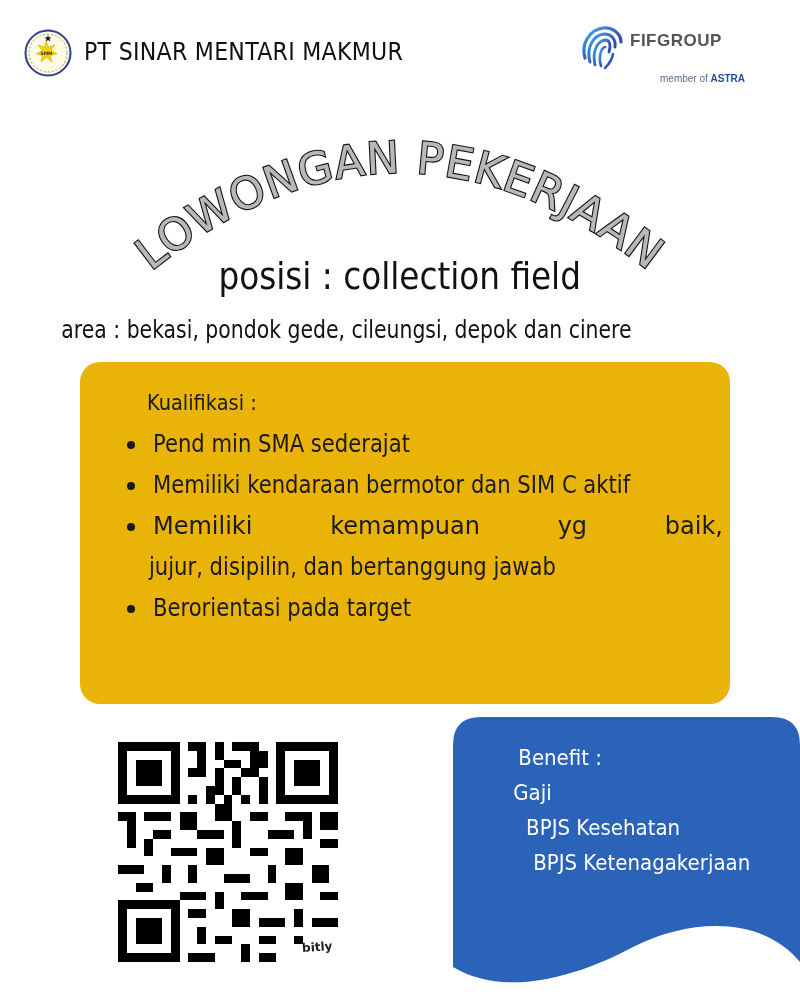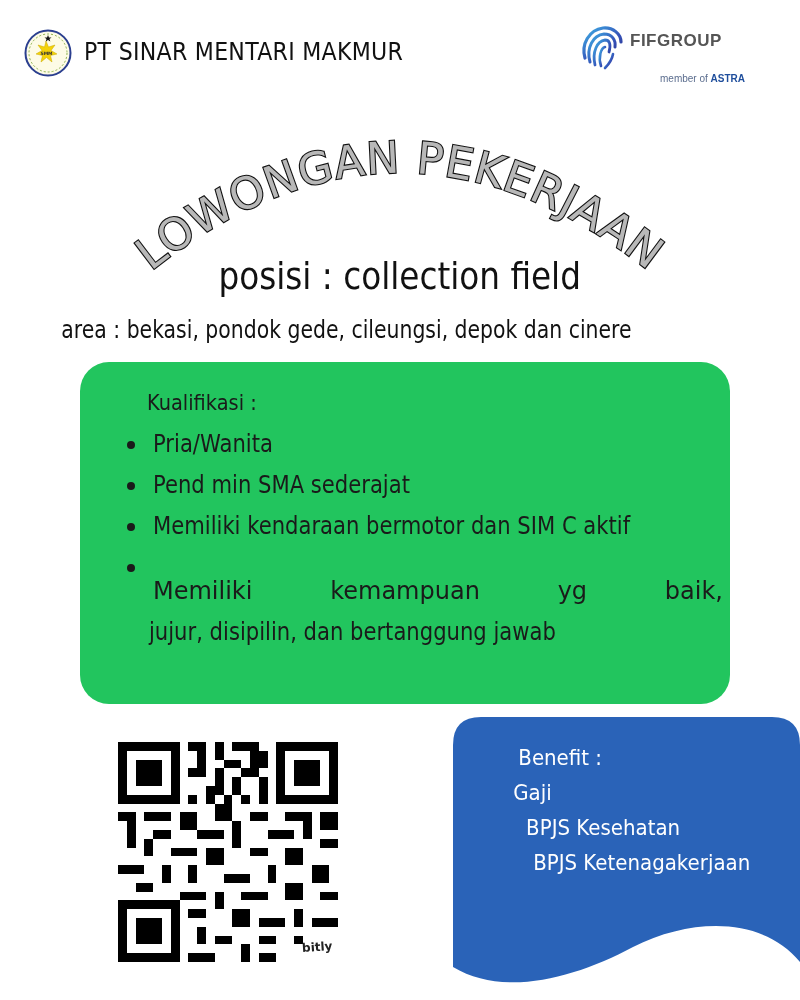--- a/index.html
+++ b/index.html
@@ -46,41 +46,41 @@
     #posisi span { display: inline-block; transform: scaleX(0.86); }
     #area {
       left: 0; width: 692px; top: 316px; text-align: center;
       font-size: 24px; color: #111; white-space: nowrap;
     }
     #area span { display: inline-block; transform: scaleX(0.85); }
 
     
     #qual-box {
       left: 80px; top: 362px; width: 650px; height: 342px;
-      background: #22c55e; border-radius: 29px;
+      background: #eab308; border-radius: 20px;
     }
     #qual-title {
       left: 67px; top: 28px; font-size: 22px; color: #1a1a1a; white-space: nowrap;
       transform: scaleX(0.88); transform-origin: left center;
     }
     #qual-list {
       left: 40px; top: 62px; width: 600px; margin: 0; padding: 0; list-style: none;
     }
     #qual-list li {
       position: relative; padding-left: 33px; font-size: 24px; line-height: 41px;
       color: #1a1a1a;
     }
     #qual-list li::before {
       content: ""; position: absolute; left: 7px; top: 17px;
       width: 8px; height: 8px; border-radius: 50%; background: #1a1a1a;
     }
     #qual-list li .t { display: inline-block; transform: scaleX(0.88); transform-origin: left center; white-space: nowrap; }
     #qual-list li.wrap .t { white-space: normal; transform: none; }
     .justify-line { display: flex; justify-content: space-between; width: 570px; }
-    .justify-line span { display: inline-block; margin-top: 24px; }
+    .justify-line span { display: inline-block; }
 
     
     #qr { left: 118px; top: 742px; width: 220px; height: 220px; }
     #bitly {
       left: 302px; top: 940px; font-size: 12px; font-weight: bold; color: #222;
       font-family: "DejaVu Sans", sans-serif; transform: rotate(-4deg);
     }
 
     
     #benefit-shape { left: 453px; top: 717px; width: 347px; height: 283px; }
@@ -130,32 +130,32 @@
     <textPath href="#arcpath" startOffset="50%" text-anchor="middle">LOWONGAN PEKERJAAN</textPath>
   </text>
 </svg>
 
 <div id="posisi" class="abs"><span>posisi : collection field</span></div>
 <div id="area" class="abs"><span>area : bekasi, pondok gede, cileungsi, depok dan cinere</span></div>
 
 <div id="qual-box" class="abs">
   <div id="qual-title" class="abs">Kualifikasi :</div>
   <ul id="qual-list" class="abs">
-    <li><span class="t">Pria/Wanita</span></li>
     <li><span class="t">Pend min SMA sederajat</span></li>
     <li><span class="t">Memiliki kendaraan bermotor dan SIM C aktif</span></li>
     <li class="wrap">
       <div class="justify-line">
         <span>Memiliki</span>
         <span>kemampuan</span>
         <span>yg</span>
         <span>baik,</span>
       </div>
       <div style="margin-left:-4px;"><span class="t" style="transform:scaleX(0.88);transform-origin:left center;white-space:nowrap;display:inline-block;">jujur, disipilin, dan bertanggung jawab</span></div>
     </li>
+    <li><span class="t">Berorientasi pada target</span></li>
   </ul>
 </div>
 
 <svg id="qr" class="abs" viewBox="0 0 25 25" shape-rendering="crispEdges">
   <rect width="25" height="25" fill="#fff"></rect>
   <g fill="#000">
 
     <path d="M0,0h7v7h-7z M1,1v5h5v-5z" fill-rule="evenodd"></path>
     <rect x="2" y="2" width="3" height="3"></rect>
     <path d="M18,0h7v7h-7z M19,1v5h5v-5z" fill-rule="evenodd"></path>

